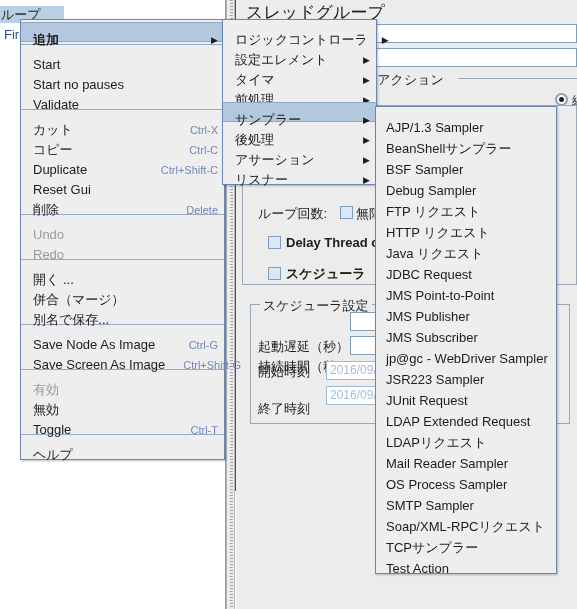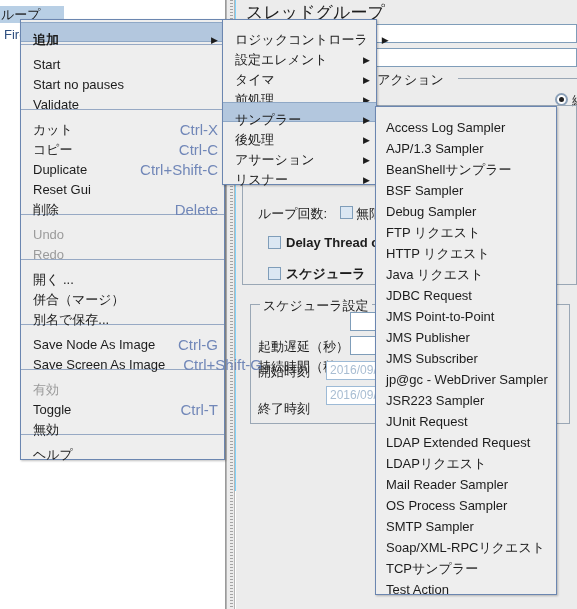--- a/index.html
+++ b/index.html
@@ -5,21 +5,21 @@
   html, body {
     margin: 0; padding: 0;
     width: 577px; height: 609px;
     overflow: hidden;
     background: #ffffff;
     font-family: "Liberation Sans", "DejaVu Sans", sans-serif;
   }
   #root {
     position: relative;
     width: 577px; height: 491px;
-    background: #7dd3fc;
+    background: #0369a1;
   }
 
   
   .bg-tree {
     position: absolute; left: 0; top: 0;
     width: 226px; height: 609px;
     background: #ffffff;
     border-right: 1px solid #9a9a9a;
     box-sizing: border-box;
   }
@@ -159,21 +159,21 @@
   .mi.bold { font-weight: bold; }
   .mi.sel {
     background: #b3c7de;
     border-top: 1px solid #8fa8c6;
     border-bottom: 1px solid #8fa8c6;
   }
   .mi.disabled { color: #9b9b9b; }
   .mi .txt { flex: 0 0 auto; }
   .mi .accel {
     margin-left: auto;
-    font-size: 15px;
+    font-size: 11px;
     color: #7187b8;
     font-weight: normal;
     padding-left: 18px;
   }
   .mi .arrow {
     margin-left: auto;
     padding-left: 14px;
     font-size: 9px;
     color: #1c1c1c;
     line-height: 20px;
@@ -303,26 +303,26 @@
       </div>
       <div class="mi">
         <span class="txt">Save Screen As Image</span>
         <span class="accel">Ctrl+Shift-G</span>
       </div>
       <div class="msep"></div>
       <div class="mi disabled">
         <span class="txt">有効</span>
       </div>
       <div class="mi">
+        <span class="txt">無効</span>
+      </div>
+      <div class="mi">
         <span class="txt">Toggle</span>
         <span class="accel">Ctrl-T</span>
       </div>
-      <div class="mi">
-        <span class="txt">無効</span>
-      </div>
       <div class="msep"></div>
       <div class="mi">
         <span class="txt">ヘルプ</span>
       </div>
     </div>
   <div class="menu" id="menu-add">
       <div class="mi">
         <span class="txt">ロジックコントローラ</span>
         <span class="arrow">▶</span>
       </div>
@@ -350,23 +350,20 @@
         <span class="txt">アサーション</span>
         <span class="arrow">▶</span>
       </div>
       <div class="mi">
         <span class="txt">リスナー</span>
         <span class="arrow">▶</span>
       </div>
     </div>
   <div class="menu" id="menu-sampler">
       <div class="mi">
-        <span class="txt">Access Log Sampler</span>
-      </div>
-      <div class="mi">
         <span class="txt">AJP/1.3 Sampler</span>
       </div>
       <div class="mi">
         <span class="txt">BeanShellサンプラー</span>
       </div>
       <div class="mi">
         <span class="txt">BSF Sampler</span>
       </div>
       <div class="mi">
         <span class="txt">Debug Sampler</span>

